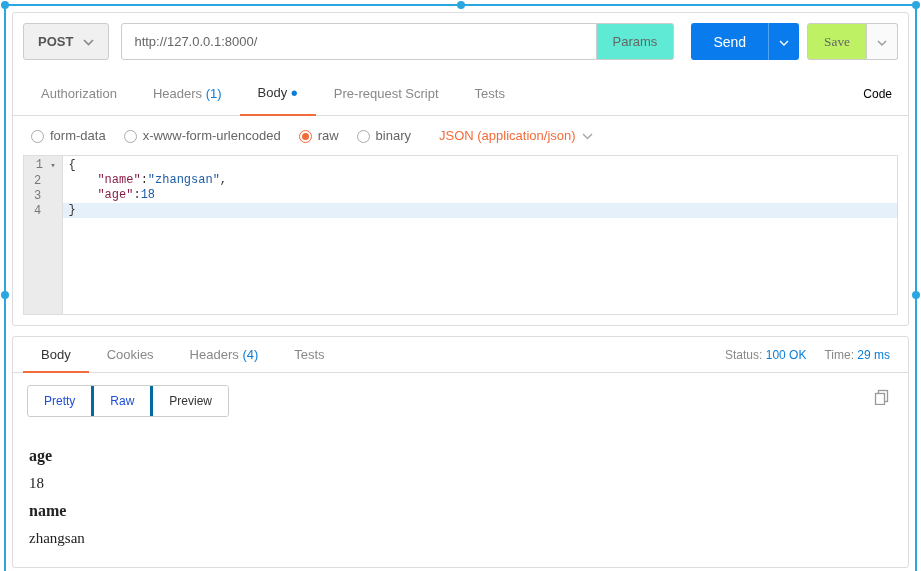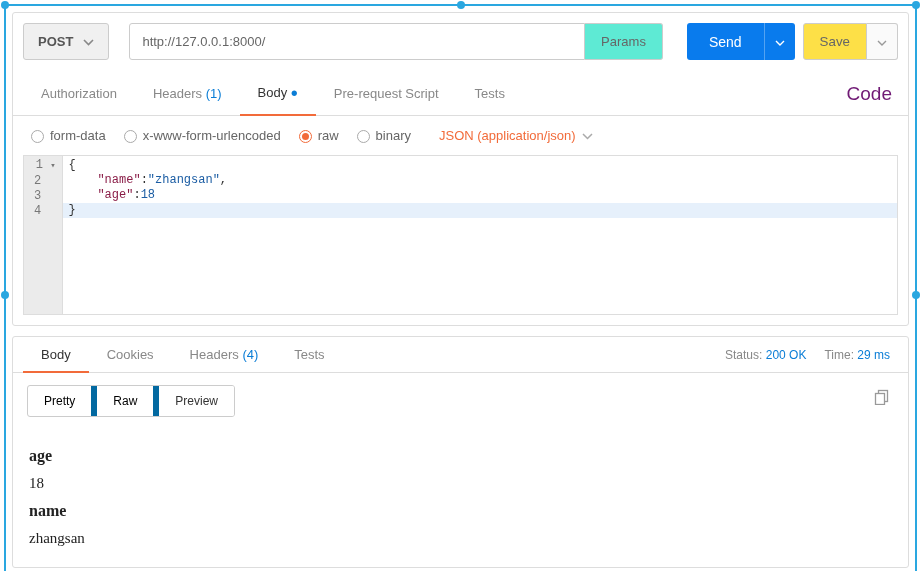--- a/index.html
+++ b/index.html
@@ -40,21 +40,21 @@
     font-weight: bold;
     color: #555;
     display: flex;
     align-items: center;
     gap: 10px;
     cursor: pointer;
   }
   .url-input-group {
     display: flex;
     flex: 1;
-    margin-left: 20px;
+    margin-left: 12px;
   }
   .url-input {
     flex: 1;
     border: 1px solid #ccc;
     border-radius: 3px 0 0 3px;
     padding: 10px 12px;
     font-size: 13px;
     color: #666;
     outline: none;
   }
@@ -62,21 +62,21 @@
     border: 1px solid #ccc;
     border-left: none;
     padding: 10px 16px;
     background: #5eead4;
     color: #666;
     border-radius: 0 3px 3px 0;
     cursor: pointer;
   }
   .send-group {
     display: flex;
-    margin-left: 24px;
+    margin-left: 17px;
   }
   .send-btn {
     background: #097bed;
     color: #fff;
     border: none;
     padding: 0 22px;
     border-radius: 3px 0 0 3px;
     font-size: 14px;
     cursor: pointer;
   }
@@ -89,26 +89,27 @@
     border-radius: 0 3px 3px 0;
     cursor: pointer;
     display: flex;
     align-items: center;
   }
   .save-group {
     display: flex;
     margin-left: 8px;
   }
   .save-btn {
-    background: #fde047;
+    background: #bef264;
     border: 1px solid #ccc;
     padding: 8px 16px;
     border-radius: 3px 0 0 3px;
     color: #666;
     cursor: pointer;
+    font-family: Liberation Serif, serif;
   }
   .save-dd {
     background: #fafafa;
     border: 1px solid #ccc;
     border-left: none;
     padding: 0 10px;
     border-radius: 0 3px 3px 0;
     color: #999;
     cursor: pointer;
     display: flex;
@@ -146,24 +147,24 @@
   .tab .count {
     color: #0a7dd6;
   }
   .tab .dot {
     color: #0a7dd6;
     font-size: 20px;
     vertical-align: middle;
   }
   .code-link {
     margin-left: auto;
-    color: #701a75;
+    color: #000000;
     padding: 10px 6px;
     cursor: pointer;
-    font-size: 19px;
+    font-size: 12px;
     text-align: right;
   }
   .body-type-row {
     display: flex;
     align-items: center;
     gap: 18px;
     padding: 12px 18px;
   }
   .radio-option {
     display: flex;
@@ -257,23 +258,23 @@
   }
   .view-modes {
     display: inline-flex;
     border: 1px solid #ccc;
     border-radius: 3px;
     margin: 12px 14px;
     overflow: hidden;
   }
   .view-mode {
     padding: 8px 16px;
-    color: #000000;
-    cursor: pointer;
-    border-right: 6px solid #0369a1;
+    color: #1d4ed8;
+    cursor: pointer;
+    border-right: 3px solid #0369a1;
     font-size: 12px;
   }
   .view-mode:last-child {
     border-right: none;
   }
   .view-mode.active {
     color: #333;
     background: #fff;
   }
   .copy-icon {
@@ -425,21 +426,21 @@
       <div class="tab">
         <span>Headers</span>
         <span> </span>
         <span class="count">(4)</span>
       </div>
       <div class="tab">Tests</div>
       <div class="status-info">
         <span>
           <span>Status:</span>
           <span> </span>
-          <span class="val">200 OK</span>
+          <span class="val">100 OK</span>
         </span>
         <span>
           <span>Time:</span>
           <span> </span>
           <span class="val">29 ms</span>
         </span>
       </div>
     </div>
 
     <div>

